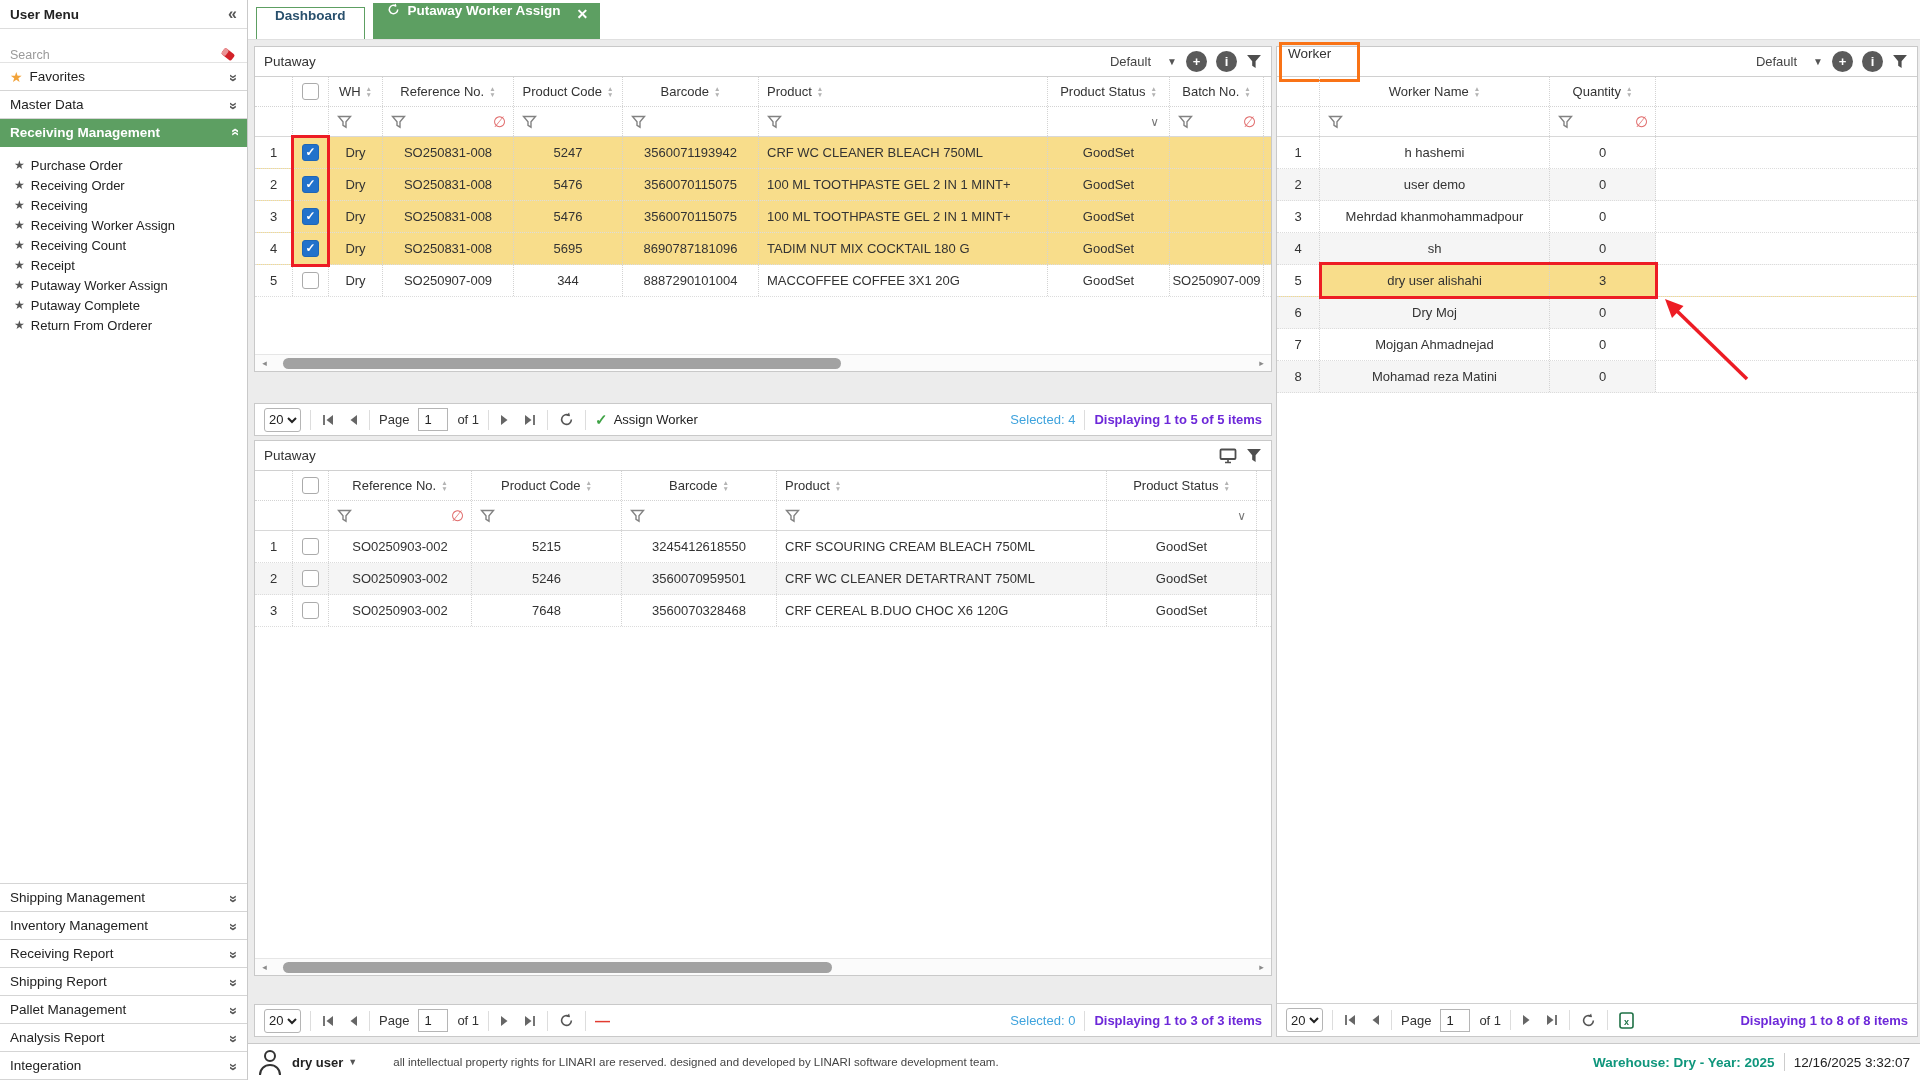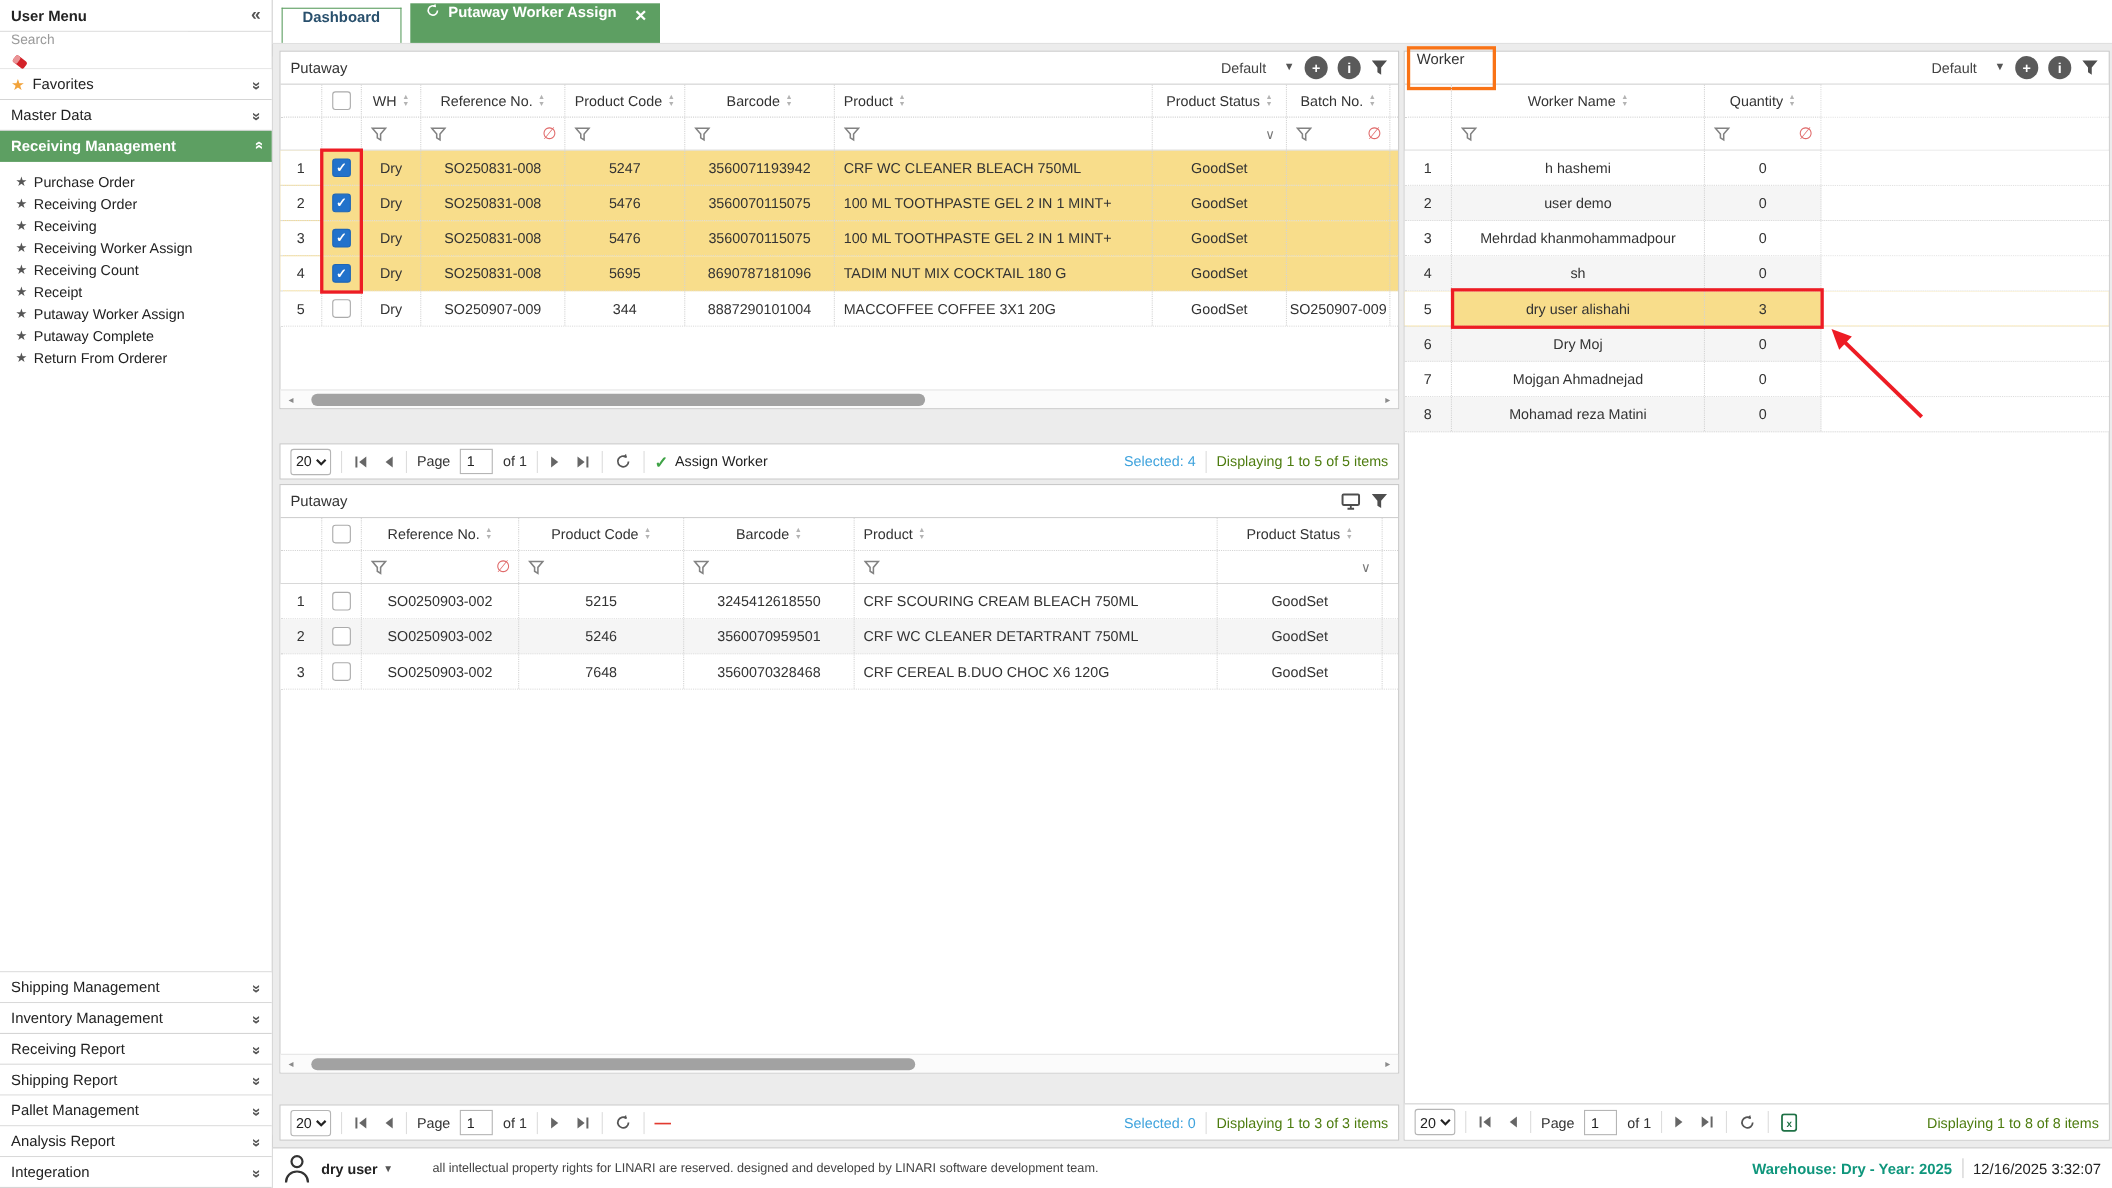--- a/index.html
+++ b/index.html
@@ -3,21 +3,21 @@
 <meta charset="utf-8">
 <style>
 * { box-sizing:border-box; margin:0; padding:0; }
 html,body { width:1920px; height:1080px; }
 body { font-family:"Liberation Sans",sans-serif; font-size:13px; color:#333; background:#ececec; display:flex; overflow:hidden; }
 
 
 .sidebar { width:248px; background:#fff; border-right:1px solid #c9c9c9; display:flex; flex-direction:column; flex-shrink:0; }
 .sb-header { height:29px; display:flex; align-items:center; justify-content:space-between; padding:0 10px; font-weight:bold; font-size:13.5px; border-bottom:1px solid #ddd; color:#222; }
 .sb-collapse { color:#555; font-size:16px; cursor:pointer; }
-.sb-search { height:34px; border-bottom:1px solid #e3e3e3; display:flex; align-items:flex-start; padding:0 10px; gap:6px;flex-direction:column; }
+.sb-search { height:34px; border-bottom:1px solid #e3e3e3; display:flex; align-items:flex-end; padding:0 10px; gap:6px; }
 .sb-search input { flex:1; border:none; outline:none; font-size:12.5px; color:#444; font-family:inherit; }
 .sb-search input::placeholder { color:#9a9a9a; }
 .sb-section { height:28px; display:flex; align-items:center; padding:0 10px; gap:7px; border-bottom:1px solid #d5d5d5; font-size:13.5px; color:#222; cursor:pointer; background:#fff; }
 .sb-section .lbl { flex:1; }
 .chev-dbl { display:inline-block; transform:rotate(90deg); color:#555; font-size:14px; letter-spacing:-2px; font-weight:bold; }
 .sb-section.active { background:#5d9f62; color:#fff; border-bottom:1px solid #5d9f62; font-weight:bold; }
 .sb-section.active .chev-dbl { transform:rotate(-90deg); color:#fff; }
 .sb-items { padding:8px 0 6px 14px; }
 .sb-item { height:20px; display:flex; align-items:center; gap:6px; font-size:13px; color:#222; cursor:pointer; white-space:nowrap; }
 .star { color:#555; font-size:12px; line-height:1; }
@@ -88,21 +88,21 @@
 
 .pagerbar { height:33px; background:#fff; border:1px solid #c9c9c9; display:flex; align-items:center; padding:0 9px; gap:9px; flex-shrink:0; }
 .pagerbar.inset { border:none; border-top:1px solid #d0d0d0; }
 .pg-select { height:24px; border:1px solid #b5b5b5; border-radius:3px; font-size:13px; background:#fff; font-family:inherit; color:#222; }
 .pg-sep { width:1px; height:20px; background:#ddd; }
 .pg-btn { display:flex; align-items:center; cursor:pointer; padding:0 2px; }
 .pg-lbl { color:#333; }
 .pg-input { width:30px; height:23px; border:1px solid #b5b5b5; font-size:13px; padding-left:5px; font-family:inherit; color:#222; }
 .pg-right { margin-left:auto; display:flex; align-items:center; gap:9px; }
 .pg-selected { color:#3fa3dd; }
-.pg-display { color:#4d7c0f; }
+.pg-display { color:#6d28d9;font-weight:bold; }
 .assign { display:flex; align-items:center; gap:6px; color:#222; cursor:pointer; }
 .assign .chk { color:#3fa346; font-weight:bold; font-size:15px; }
 .red-minus { color:#e23b30; font-weight:bold; font-size:15px; cursor:pointer; line-height:1; }
 
 
 .wk-arrow { position:absolute; left:378px; top:240px; z-index:5; pointer-events:none; }
 
 
 .statusbar { height:37px; background:#fff; border-top:1px solid #c9c9c9; display:flex; align-items:center; padding:0 10px; gap:10px; flex-shrink:0; }
 .user-label { font-size:13px; color:#222; font-weight:bold; display:flex; align-items:center; gap:5px; cursor:pointer; }

